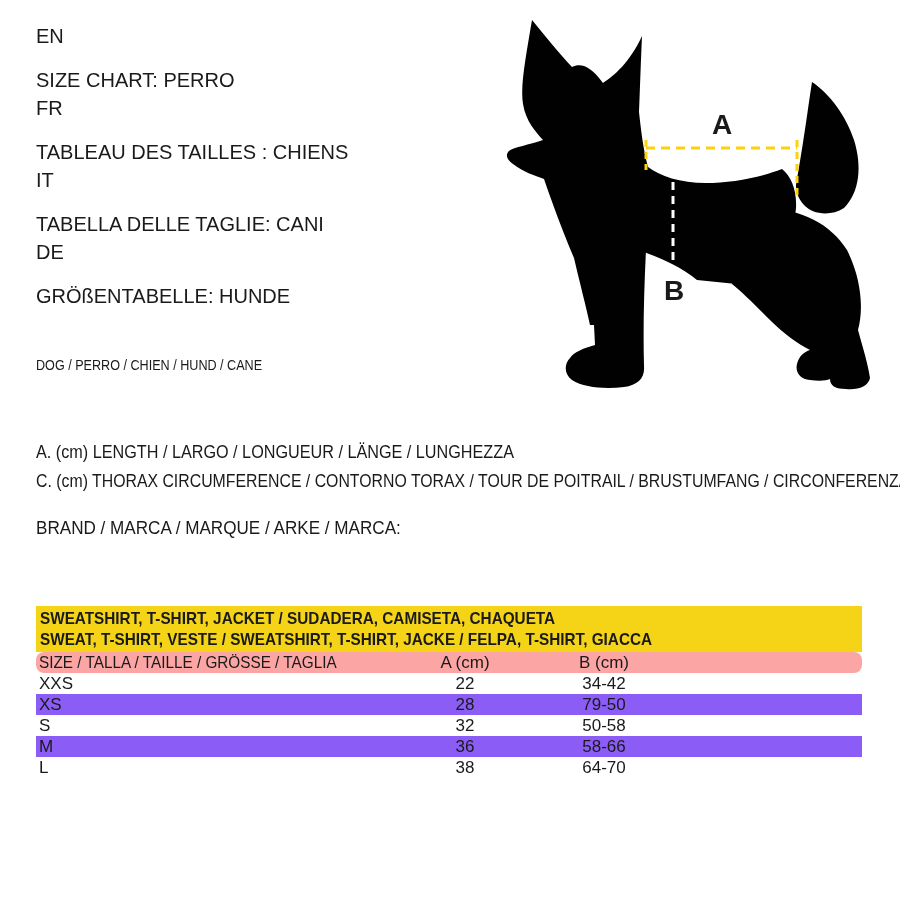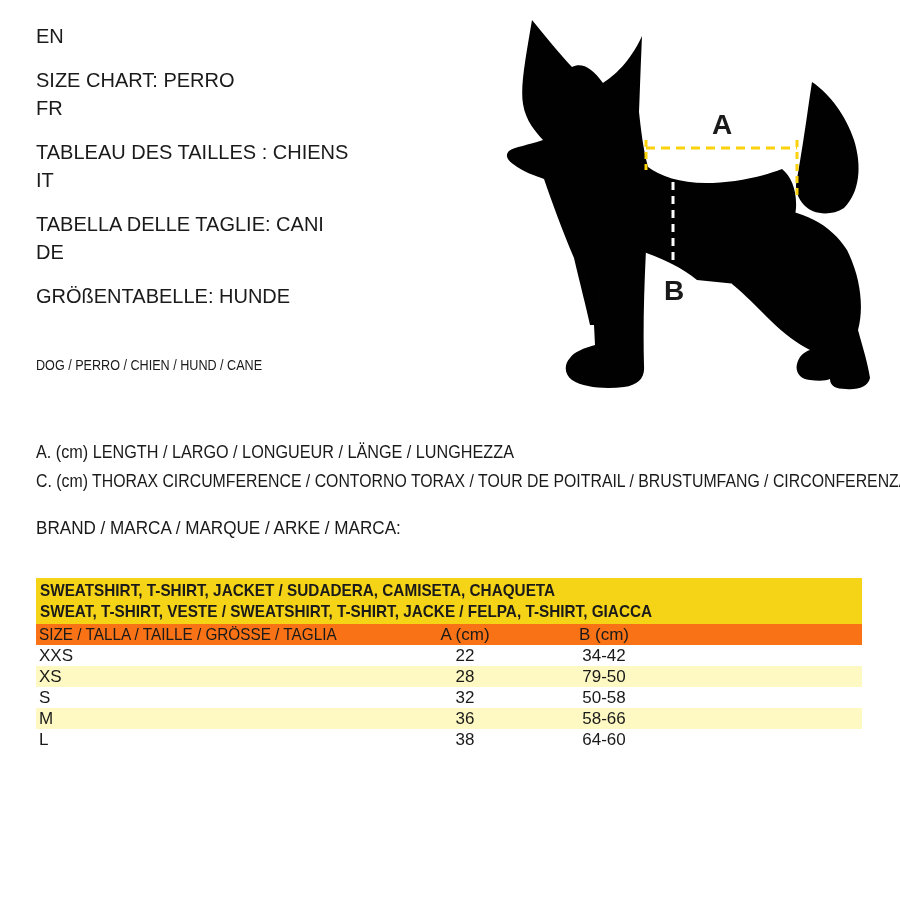--- a/index.html
+++ b/index.html
@@ -18,29 +18,29 @@
 
   
   .diagram-svg{left:0;top:0;width:900px;height:900px;pointer-events:none;}
 
   
   .species{left:36px;top:357px;font-size:14px;}
   .measures{left:36px;top:438px;font-size:18px;line-height:29px;}
   .brand{left:36px;top:517px;font-size:19px;}
 
   
-  .size-table{left:36px;top:578px;width:826px;}
+  .size-table{left:36px;top:606px;width:826px;}
   .banner{background:#F5D417;height:46px;padding-left:4px;display:flex;
           flex-direction:column;justify-content:center;}
   .banner div{font-weight:bold;font-size:17px;line-height:21px;}
   .trow{display:grid;grid-template-columns:343px 172px 106px 1fr;align-items:center;height:21px;}
-  .thead{background:#f97316;}
+  .thead{background:#fca5a5;border-radius:8px;}
   .trow .c-size{padding-left:3px;font-size:17px;}
   .trow .c-a,.trow .c-b{text-align:center;font-size:17px;}
-  .trow.stripe{background:#fef9c3;}
+  .trow.stripe{background:#8b5cf6;}
 </style>
 </head>
 <body>
 
 <div class="abs lang-list">
   <div class="lang-row">
     <span class="lang-code">EN</span>
     <span class="lang-label">SIZE CHART: PERRO</span>
   </div>
   <div class="lang-row">
@@ -181,16 +181,16 @@
   </div>
   <div class="trow stripe">
     <span class="c-size">M</span>
     <span class="c-a">36</span>
     <span class="c-b">58-66</span>
     <span></span>
   </div>
   <div class="trow">
     <span class="c-size">L</span>
     <span class="c-a">38</span>
-    <span class="c-b">64-60</span>
+    <span class="c-b">64-70</span>
     <span></span>
   </div>
 </div>
 
 </body></html>

